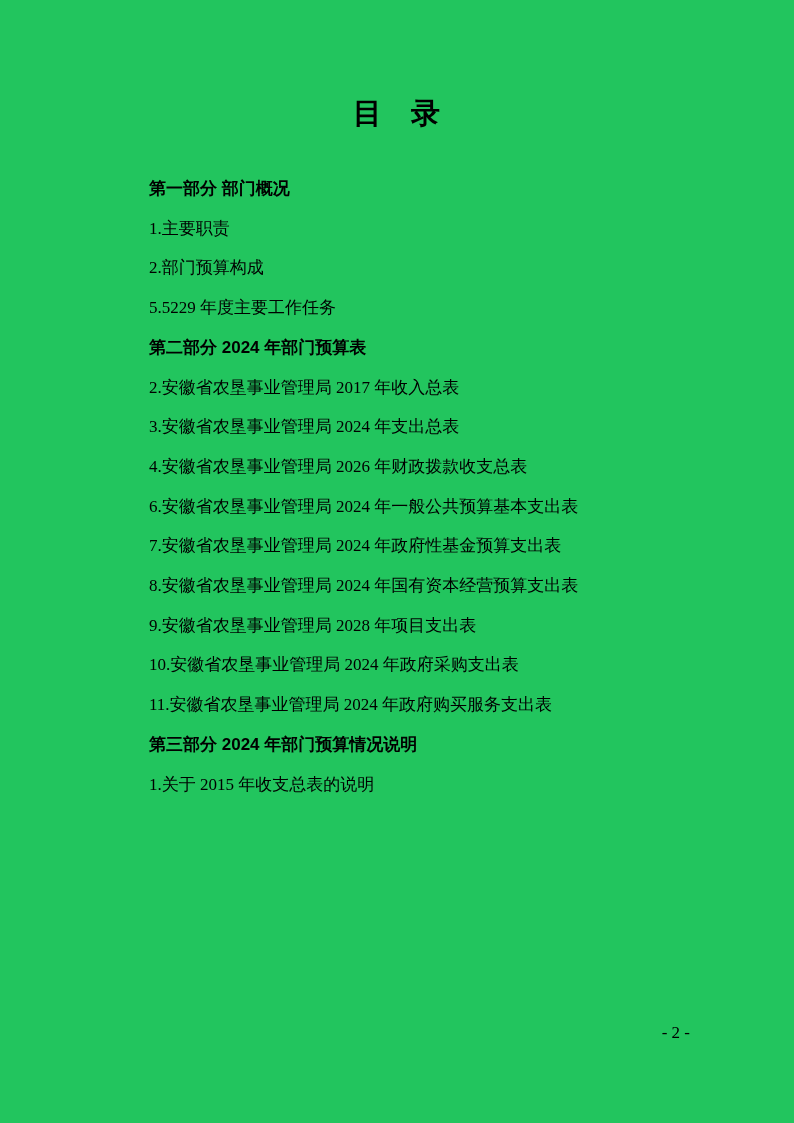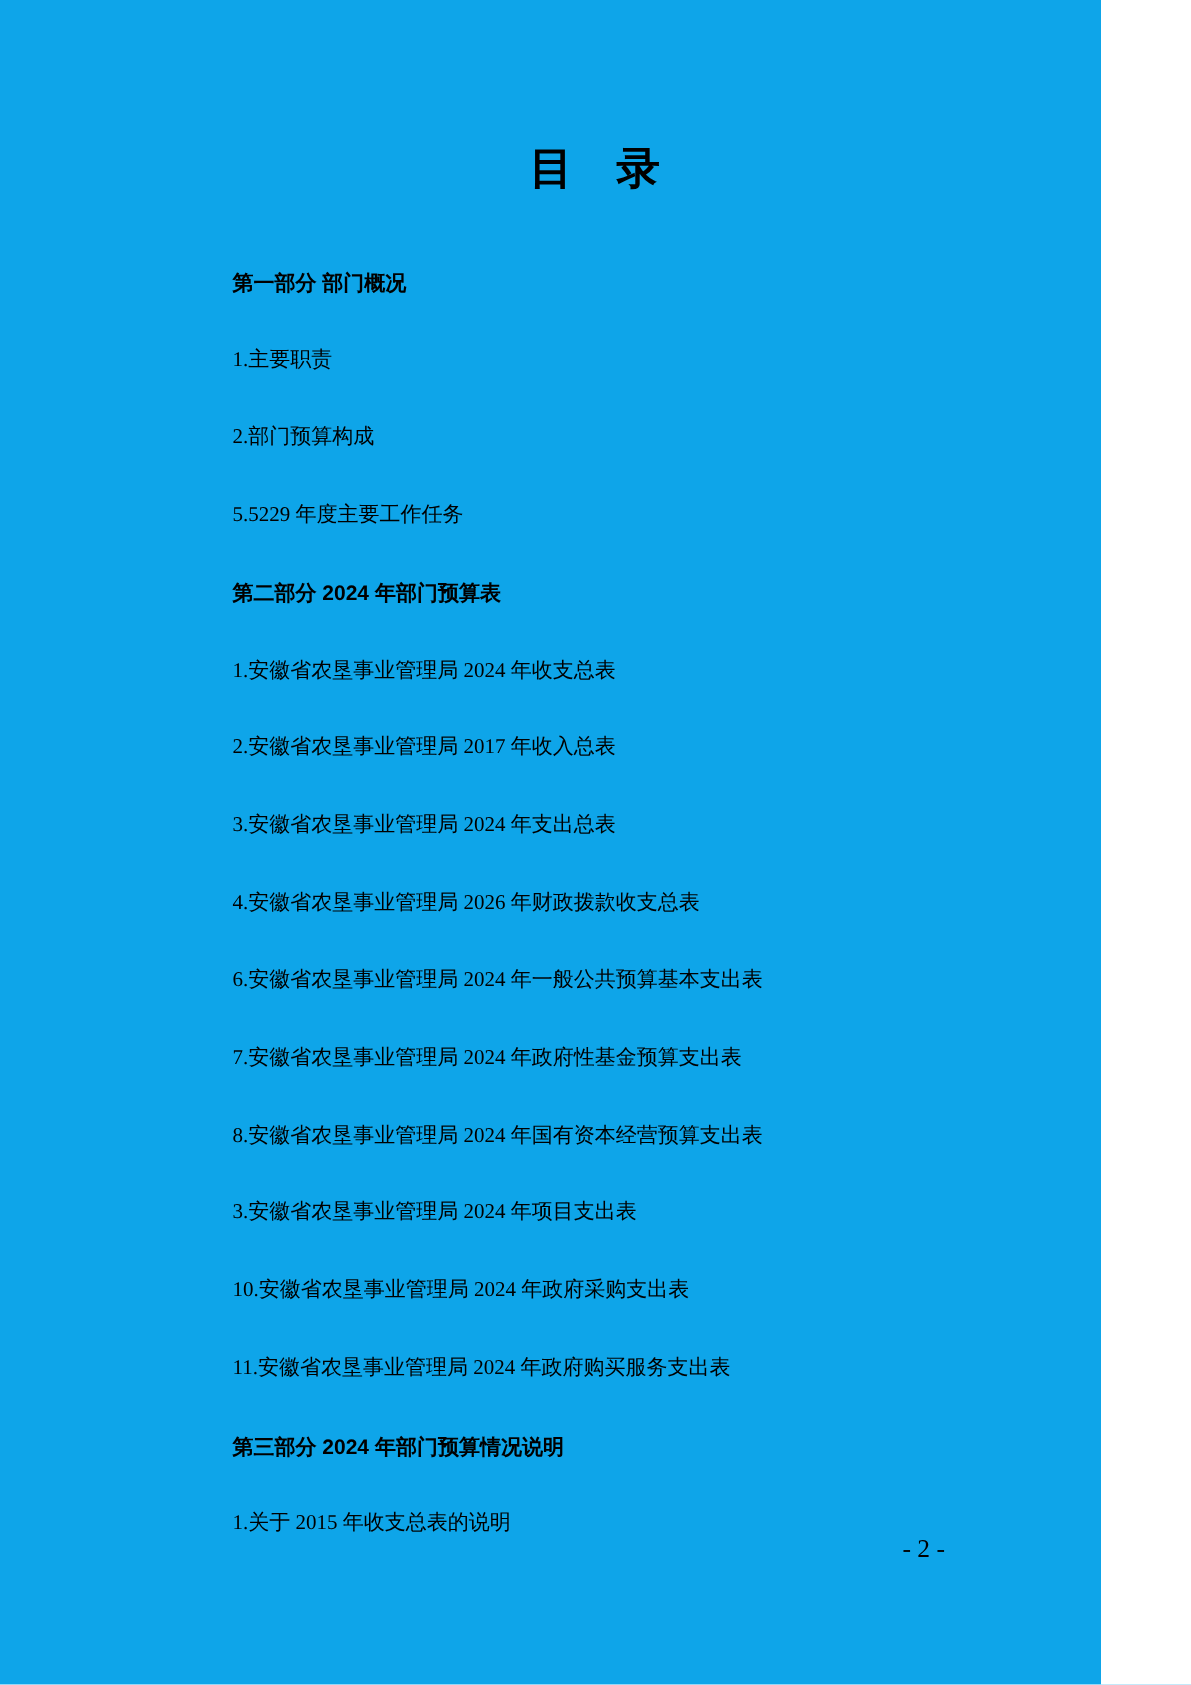--- a/index.html
+++ b/index.html
@@ -1,42 +1,42 @@
 <!DOCTYPE html>
 <html><head>
 <meta charset="utf-8">
 <style>
   html, body { margin: 0; padding: 0; background: #ffffff; }
   .page {
     position: relative;
-    width: 734px;
+    width: 794px;
     height: 1123px;
-    background: #0ea5e9;
+    background: #22c55e;
     color: #000000;
     font-family: "Liberation Serif", "DejaVu Serif", serif;
     overflow: hidden;
   }
   .content {
     position: absolute;
     left: 113px;
     top: 92px;
     width: 567px;
   }
   .doc-title {
     margin: 0 0 36px 0;
     font-family: "Liberation Sans", "DejaVu Sans", sans-serif;
     font-weight: bold;
     font-size: 29px;
     line-height: 42px;
     text-align: center;
     color: #000000;
   }
   .entry {
-    margin: 14px;
-    font-size: 14px;
+    margin: 2px;
+    font-size: 17px;
     line-height: 37.7px;
     text-indent: 2em;
     text-align: justify;
     color: #000000;
   }
   .entry.heading {
     font-family: "Liberation Sans", "DejaVu Sans", sans-serif;
     font-weight: bold;
   }
   .page-number {
@@ -54,28 +54,27 @@
 
 <div class="page">
   <div class="content">
     <h1 class="doc-title">目　录</h1>
     <div id="entries">
         <p class="entry heading">第一部分 部门概况</p>
         <p class="entry">1.主要职责</p>
         <p class="entry">2.部门预算构成</p>
         <p class="entry">5.5229 年度主要工作任务</p>
         <p class="entry heading">第二部分 2024 年部门预算表</p>
-        <p class="entry">1.安徽省农垦事业管理局 2024 年收支总表</p>
         <p class="entry">2.安徽省农垦事业管理局 2017 年收入总表</p>
         <p class="entry">3.安徽省农垦事业管理局 2024 年支出总表</p>
         <p class="entry">4.安徽省农垦事业管理局 2026 年财政拨款收支总表</p>
         <p class="entry">6.安徽省农垦事业管理局 2024 年一般公共预算基本支出表</p>
         <p class="entry">7.安徽省农垦事业管理局 2024 年政府性基金预算支出表</p>
         <p class="entry">8.安徽省农垦事业管理局 2024 年国有资本经营预算支出表</p>
-        <p class="entry">3.安徽省农垦事业管理局 2024 年项目支出表</p>
+        <p class="entry">9.安徽省农垦事业管理局 2028 年项目支出表</p>
         <p class="entry">10.安徽省农垦事业管理局 2024 年政府采购支出表</p>
         <p class="entry">11.安徽省农垦事业管理局 2024 年政府购买服务支出表</p>
         <p class="entry heading">第三部分 2024 年部门预算情况说明</p>
         <p class="entry">1.关于 2015 年收支总表的说明</p>
       </div>
   </div>
   <div class="page-number">- 2 -</div>
 </div>
 
 </body></html>

